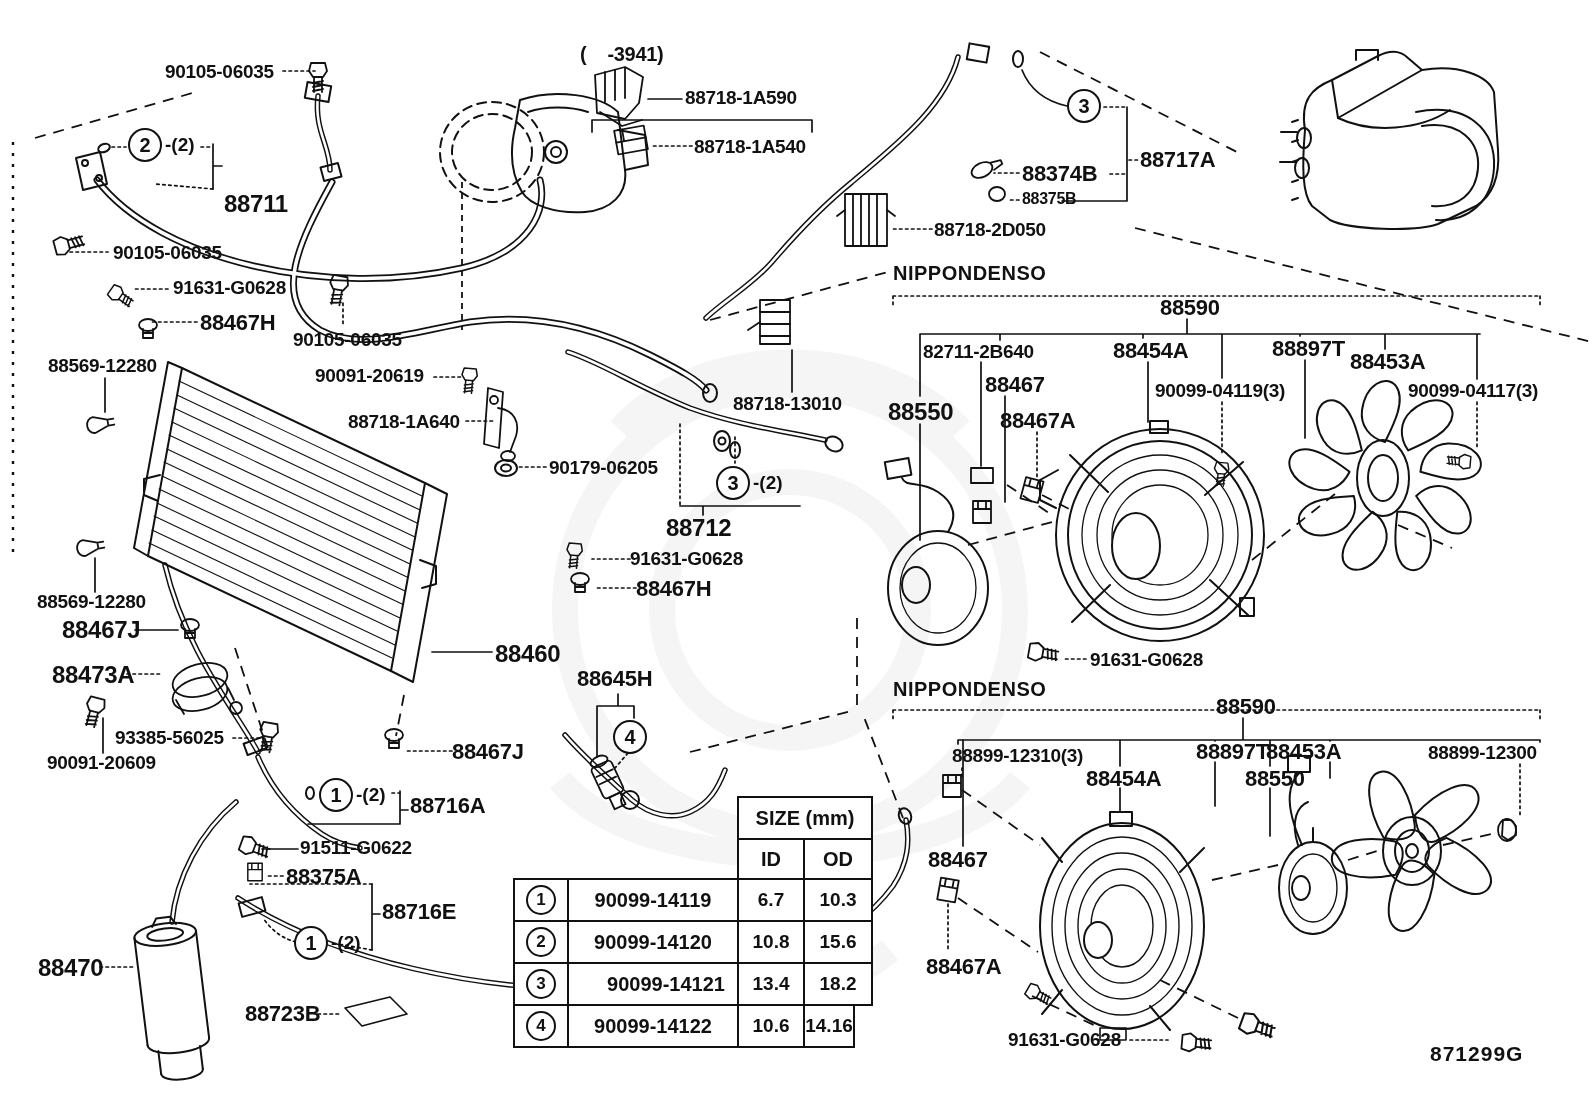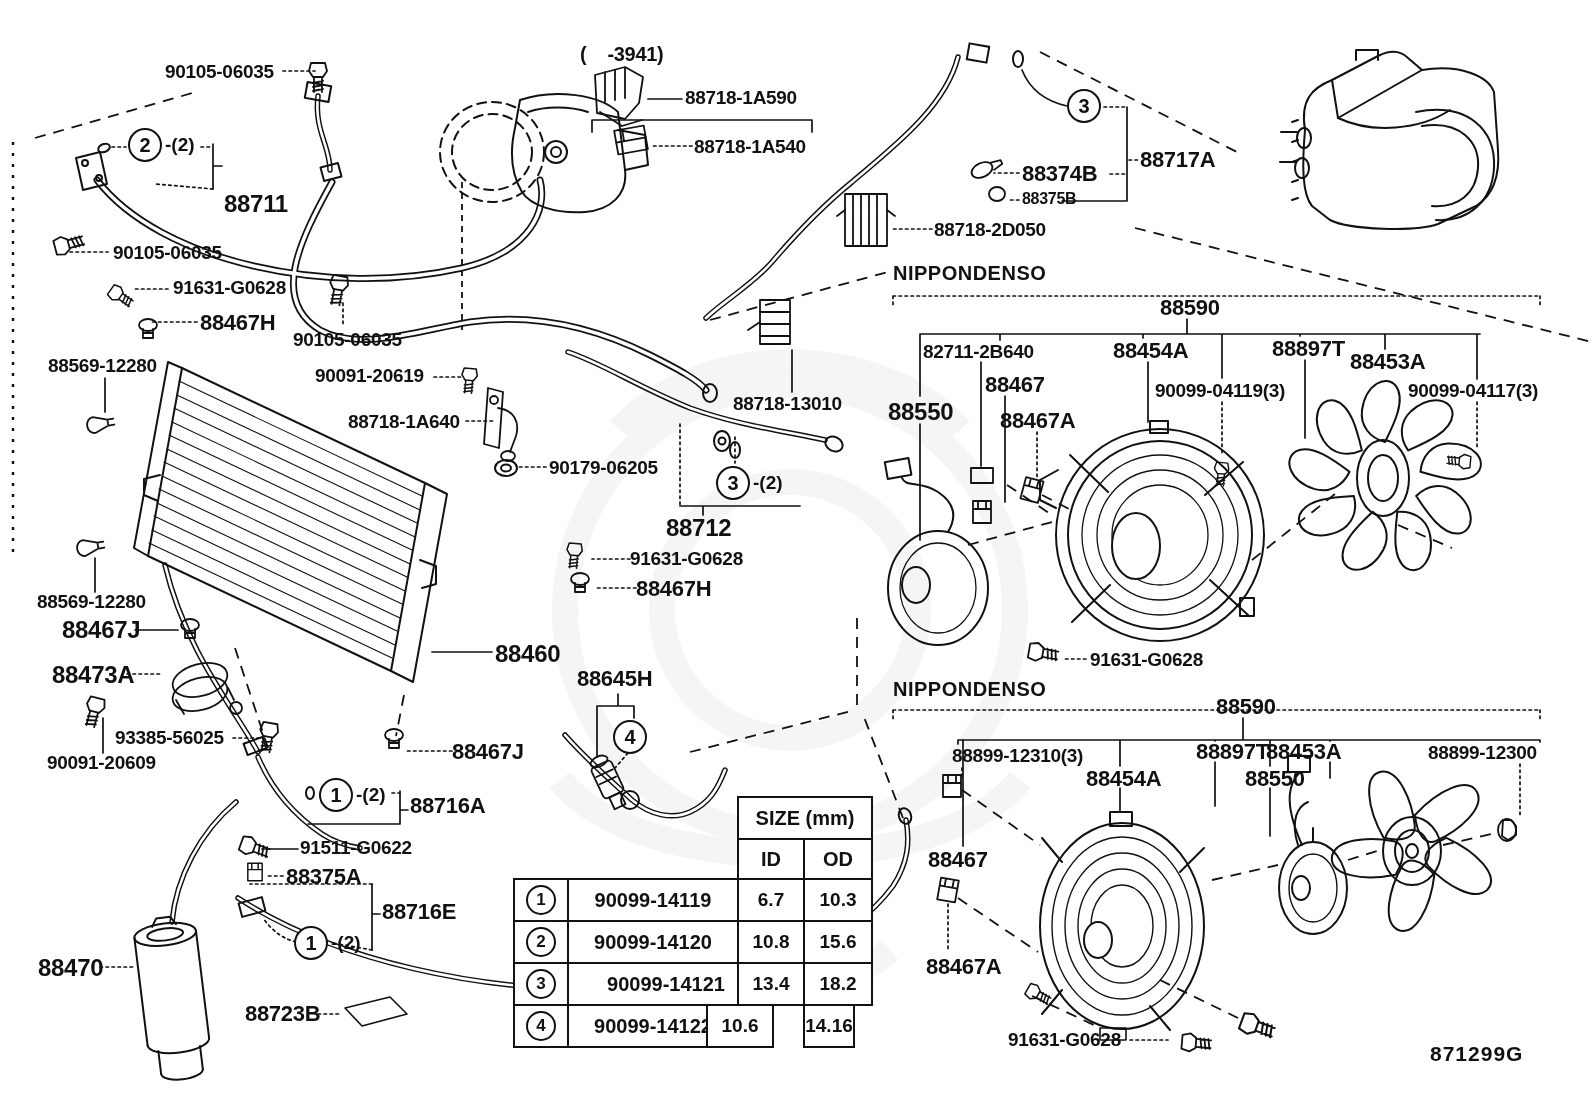--- a/index.html
+++ b/index.html
@@ -516,20 +516,20 @@
         <div class="tcell" style="left: 513px; top: 962px; width: 56px; height: 44px;">
           <span class="tring">3</span>
         </div>
         <div class="tcell tpart" style="left: 567px; top: 962px; width: 172px; height: 44px; padding-left: 26px;">90099-14121</div>
         <div class="tcell" style="left: 737px; top: 962px; width: 68px; height: 44px;">13.4</div>
         <div class="tcell" style="left: 803px; top: 962px; width: 70px; height: 44px;">18.2</div>
         <div class="tcell" style="left: 513px; top: 1004px; width: 56px; height: 44px;">
           <span class="tring">4</span>
         </div>
         <div class="tcell tpart" style="left: 567px; top: 1004px; width: 172px; height: 44px;">90099-14122</div>
-        <div class="tcell" style="left: 706px; top: 1004px; width: 68px; height: 44px;">10.6</div>
+        <div class="tcell" style="left: 737px; top: 1004px; width: 68px; height: 44px;">10.6</div>
         <div class="tcell" style="left: 803px; top: 1004px; width: 52px; height: 44px;">14.16</div>
       </div>
 </div>
 
 <div class="footer-code">871299G</div>
 
 </div>
 
 </body></html>

